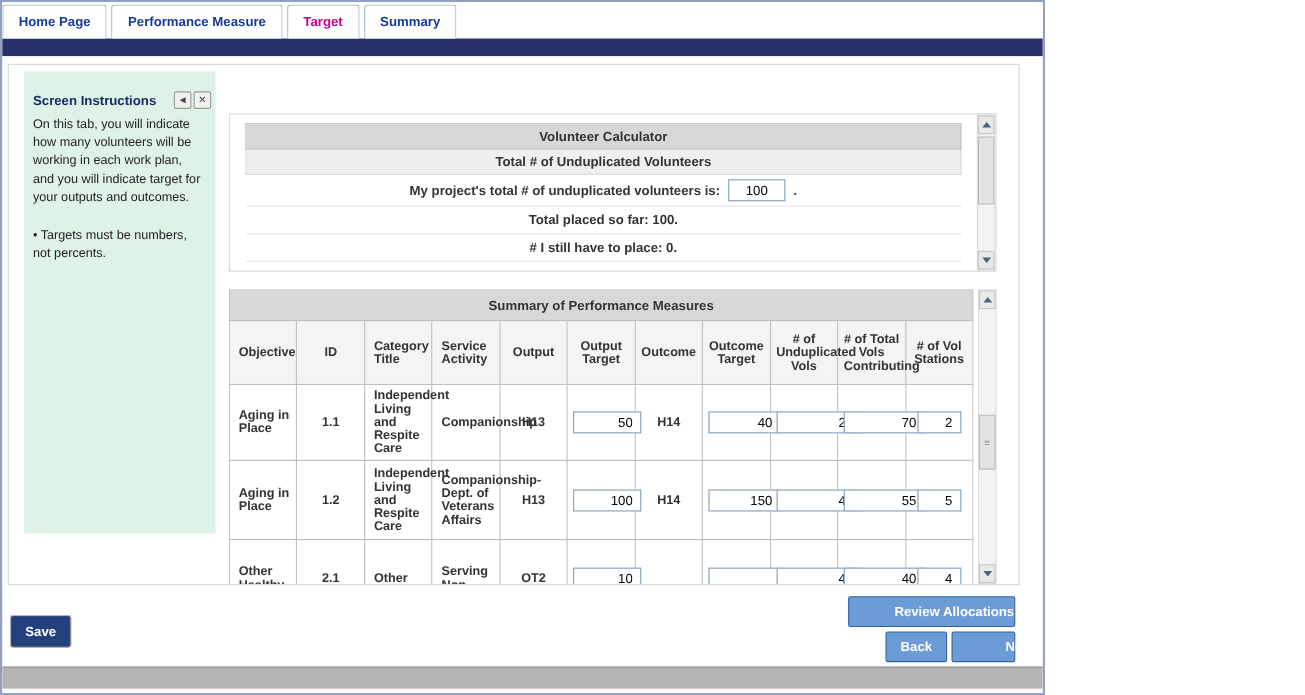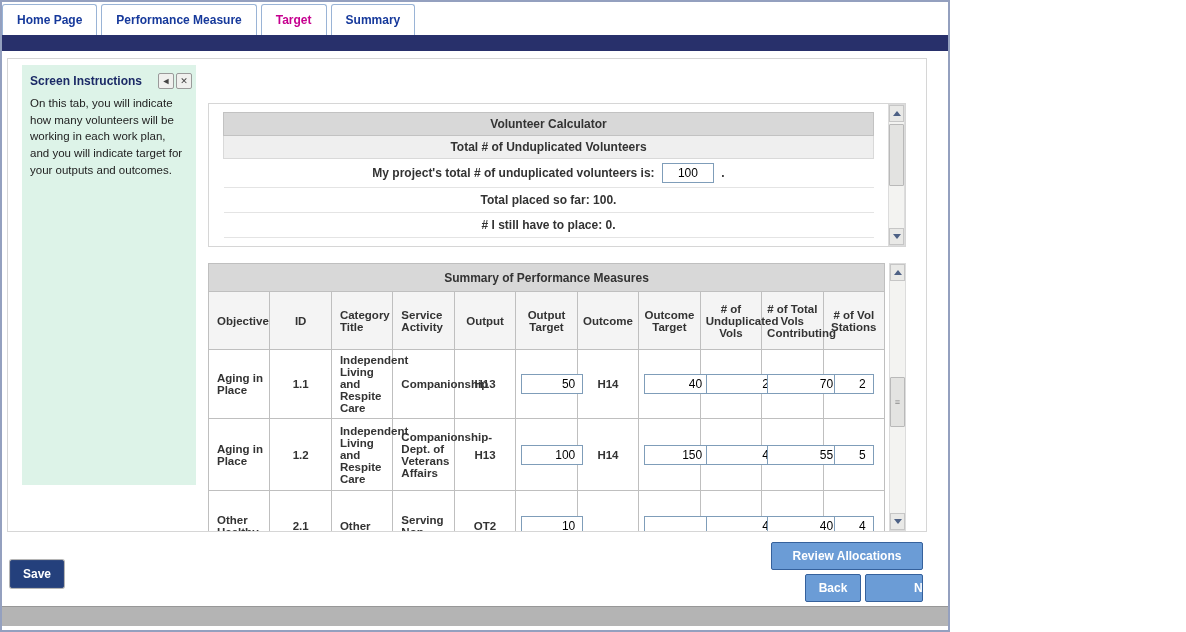--- a/index.html
+++ b/index.html
@@ -18,21 +18,21 @@
 
   .navy-bar { height:16px; background:#28306b; }
 
   
   .content-frame { margin:7px 21px 0 5px; height:474px; border:1px solid #d6d6d6;
                    position:relative; background:#ffffff; }
 
   
   .instructions { position:absolute; left:14px; top:6px; width:174px; height:420px;
                   background:#ddf3e8; }
-  .inst-header { display:flex; align-items:center; padding:8px 4px 4px 8px; }
+  .inst-header { display:flex; align-items:center; padding:18px 4px 4px 8px; }
   .inst-title { font-size:12px; font-weight:bold; color:#1b2a66; flex:1; }
   .inst-btn { width:16px; height:16px; margin-left:2px; background:#f0f0ee;
               border:1px solid #9a9a9a; font-size:9px; color:#444; display:flex;
               align-items:center; justify-content:center; cursor:pointer; border-radius:2px; }
   .inst-body, .inst-note { font-size:11.5px; color:#222; line-height:1.45; padding:2px 10px 0 8px; }
   .inst-note { margin-top:16px; }
 
   
   .main { position:absolute; left:200px; top:6px; right:20px; }
 
@@ -83,21 +83,21 @@
               font-size:9px; color:#8a8a8a; cursor:grab; }
 
   
   .save-btn { position:absolute; left:8px; top:558px; width:54px; height:28px;
               background:#24407c; color:#fff; font-weight:bold; font-size:12px;
               border:1px solid #30497f; box-shadow:0 0 0 1px #b5b5b5; border-radius:2px; cursor:pointer;
               font-family:Liberation Sans, sans-serif; }
   .blue-btn { background:#6b9cd6; color:#fff; font-weight:bold; font-size:12px;
               border:1px solid #35619c; border-radius:2px; cursor:pointer; position:absolute;
               height:28px; font-family:"Liberation Sans", sans-serif; }
-  .review-btn { right:25px; top:540px; width:152px; }
+  .review-btn { right:25px; top:540px; width:152px;text-align:right; }
   .back-btn { right:87px; top:572px; width:56px; }
   .next-btn { right:25px; top:572px; width:58px;padding-left:48px; }
 
   .footer-bar { position:absolute; left:0; right:0; bottom:4px; height:20px;
                 background:#b4b4b4; border-top:1px solid #979797; }
 </style>
 </head>
 <body>
 
 <div class="page">
@@ -113,20 +113,21 @@
 
   <div class="content-frame">
 
     <div class="instructions">
       <div class="inst-header">
         <span class="inst-title">Screen Instructions</span>
         <span class="inst-btn">◄</span>
         <span class="inst-btn">✕</span>
       </div>
       <p class="inst-body">On this tab, you will indicate how many volunteers will be working in each work plan, and you will indicate target for your outputs and outcomes.</p>
+      <p class="inst-note">• Targets must be numbers, not percents.</p>
     </div>
 
     <div class="main">
 
       <div class="calc-section">
         <div class="calc-body">
           <table class="calc-table">
             <tbody>
                 <tr class="c-title">
                   <td>Volunteer Calculator</td>

